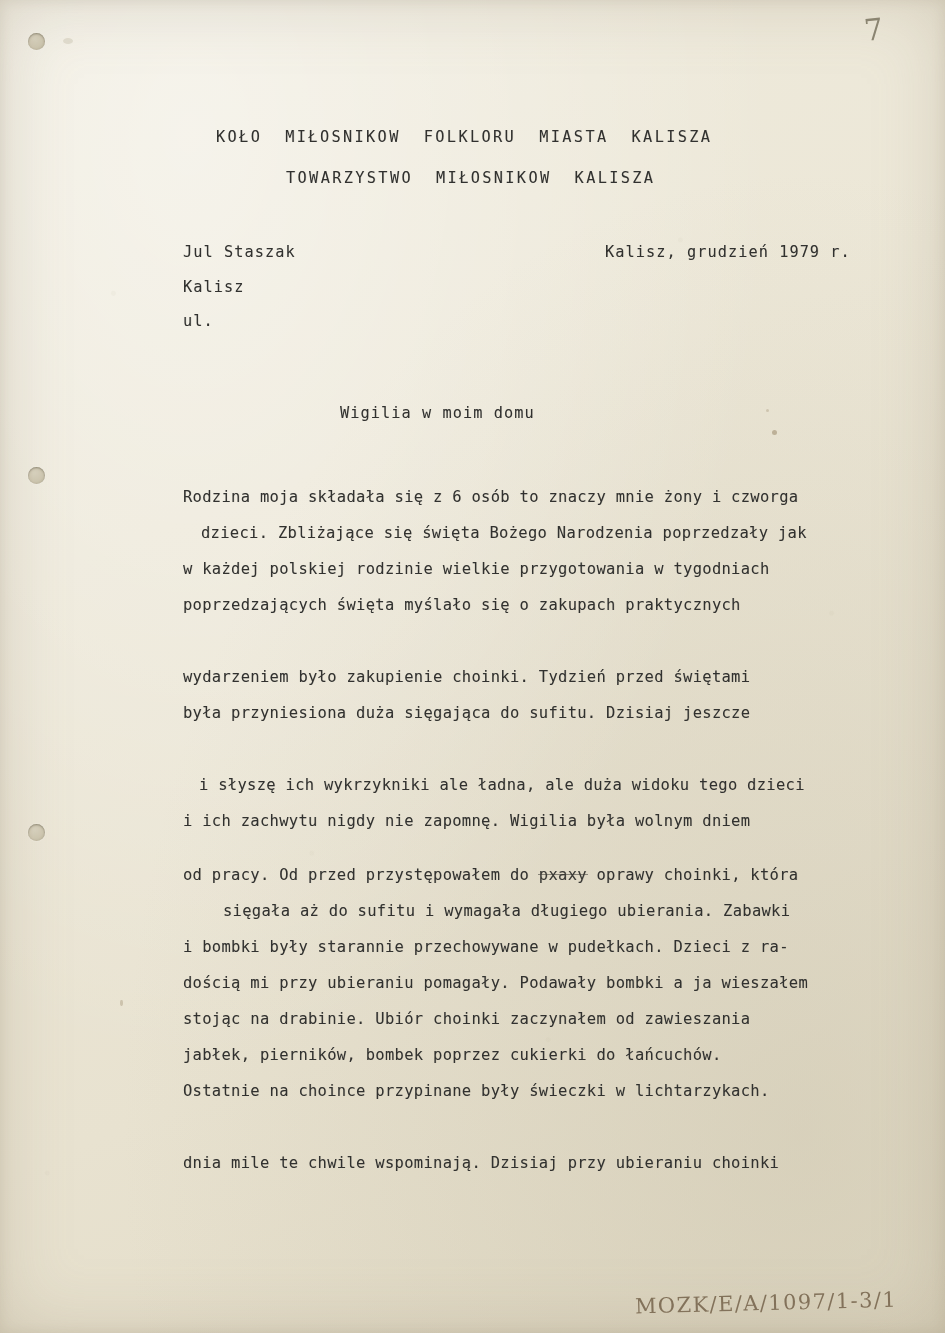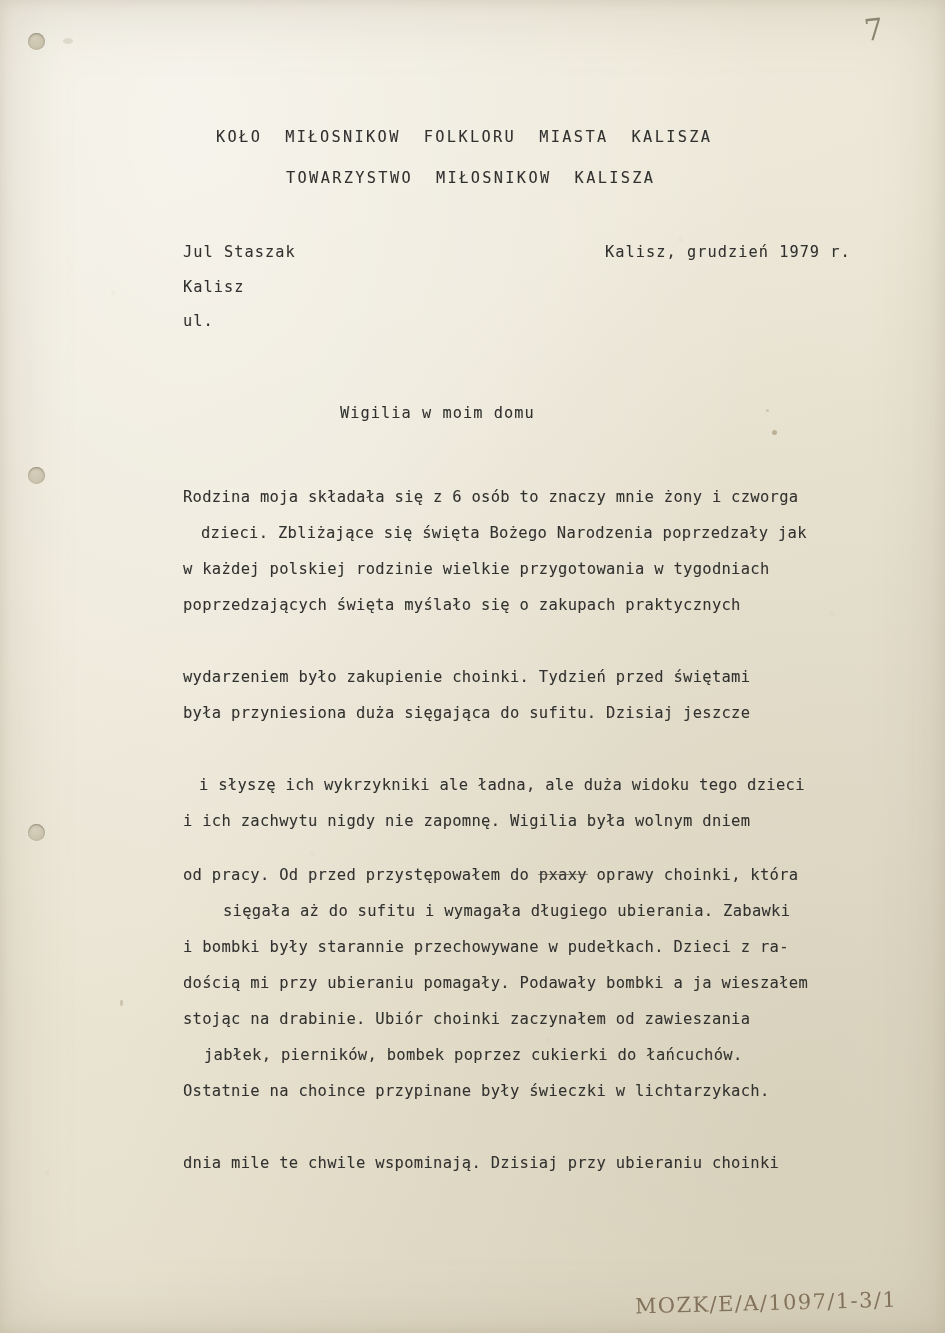--- a/index.html
+++ b/index.html
@@ -176,21 +176,21 @@
     <div class="line body-line" style="left:183px; top:704px;">była przyniesiona duża sięgająca do sufitu. Dzisiaj jeszcze</div>
     <div class="line body-line" style="left:183px; top:776px;margin-left:16px;">i słyszę ich wykrzykniki ale ładna, ale duża widoku tego dzieci</div>
     <div class="line body-line" style="left:183px; top:812px;">i ich zachwytu nigdy nie zapomnę. Wigilia była wolnym dniem</div>
 
     <div class="line body-line" style="left:183px; top:866px;"><span>od pracy. Od przed przystępowałem do </span><span class="struck">pxaxy</span><span> oprawy choinki, która</span></div>
 
     <div class="line body-line" style="left:183px; top:902px;margin-left:40px;">sięgała aż do sufitu i wymagała długiego ubierania. Zabawki</div>
     <div class="line body-line" style="left:183px; top:938px;">i bombki były starannie przechowywane w pudełkach. Dzieci z ra-</div>
     <div class="line body-line" style="left:183px; top:974px;">dością mi przy ubieraniu pomagały. Podawały bombki a ja wieszałem</div>
     <div class="line body-line" style="left:183px; top:1010px;">stojąc na drabinie. Ubiór choinki zaczynałem od zawieszania</div>
-    <div class="line body-line" style="left:183px; top:1046px;margin-left:21px;">jabłek, pierników, bombek poprzez cukierki do łańcuchów.</div>
+    <div class="line body-line" style="left:183px; top:1046px;">jabłek, pierników, bombek poprzez cukierki do łańcuchów.</div>
     <div class="line body-line" style="left:183px; top:1082px;">Ostatnie na choince przypinane były świeczki w lichtarzykach.</div>
     <div class="line body-line" style="left:183px; top:1154px;">dnia mile te chwile wspominają. Dzisiaj przy ubieraniu choinki</div>
 
   </div>
 
   <div class="archive-ref">MOZK/E/A/1097/1-3/1</div>
 
   <div class="edge-shadow"></div>
 </div>
 

